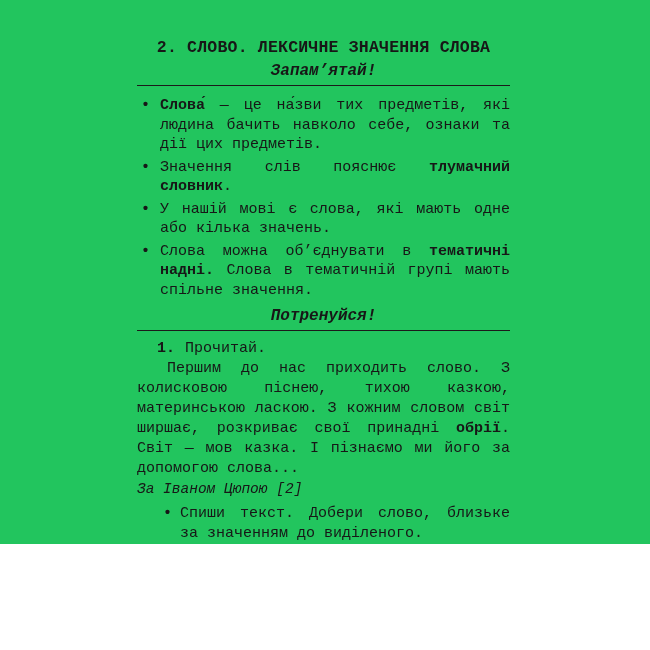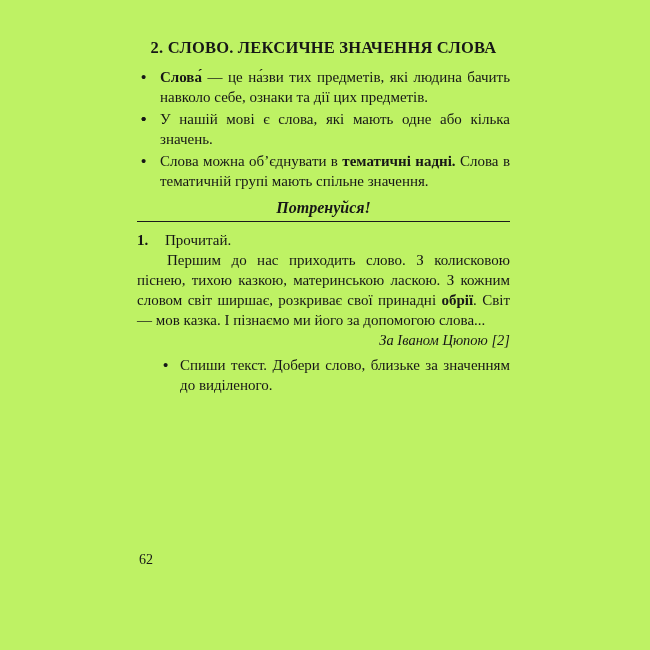--- a/index.html
+++ b/index.html
@@ -3,23 +3,23 @@
 <meta charset="utf-8">
 <style>
   html, body {
     margin: 0;
     padding: 0;
     background: #ffffff;
   }
   .page {
     position: relative;
     width: 650px;
-    height: 650px;
-    background: #bef264;
-    font-family: Liberation Serif, serif;
+    height: 544px;
+    background: #22c55e;
+    font-family: Liberation Mono, monospace;
     color: #171717;
     overflow: hidden;
   }
   .content {
     position: absolute;
     left: 137px;
     top: 38px;
     width: 373px;
   }
   .title {
@@ -59,37 +59,38 @@
   .bullet {
     position: absolute;
     left: 4px;
     top: 0;
     font-weight: bold;
   }
   .ex-header {
     margin-top: 8px;
     font-size: 15px;
     line-height: 20px;
+    margin-left: 20px;
   }
   .ex-num {
     display: inline-block;
     width: 28px;
     font-weight: bold;
   }
   .para {
     margin: 0;
     font-size: 15px;
     line-height: 20px;
     text-align: justify;
     text-indent: 30px;
   }
   .attribution {
     font-size: 14.5px;
     font-style: italic;
-    text-align: right;
+    text-align: left;
     line-height: 17px;
     margin-top: 2px;
   }
   .task {
     position: relative;
     margin-top: 6px;
     padding-left: 43px;
     font-size: 15px;
     line-height: 20px;
     text-align: justify;
@@ -110,28 +111,30 @@
   .b { font-weight: bold; margin-top: 28px; }
 </style>
 </head>
 <body>
 
 <div class="page">
   <div class="content">
 
     <h1 class="title">2. СЛОВО. ЛЕКСИЧНЕ ЗНАЧЕННЯ СЛОВА</h1>
 
+    <div class="subhead">Запам’ятай!</div>
 
     <ul class="rules">
       <li>
         <span class="bullet">•</span>
         <span><span class="b">Слова́</span><span> — це на́зви тих предметів, які людина ба­чить навколо себе, ознаки та дії цих предметів.</span></span>
       </li>
       <li>
         <span class="bullet">•</span>
+        <span><span>Значення слів пояснює </span><span class="b">тлумачний словник</span><span>.</span></span>
       </li>
       <li>
         <span class="bullet">•</span>
         <span><span>У нашій мові є слова, які мають одне або кілька значень.</span></span>
       </li>
       <li>
         <span class="bullet">•</span>
         <span><span>Слова можна об’єднувати в </span><span class="b">тематичні надні.</span><span> Слова в тематичній групі мають спільне значення.</span></span>
       </li>
     </ul>

